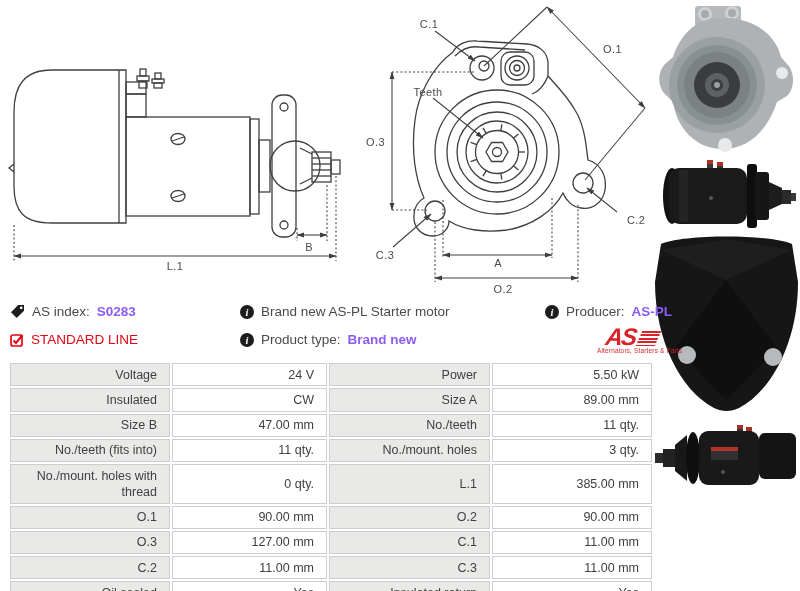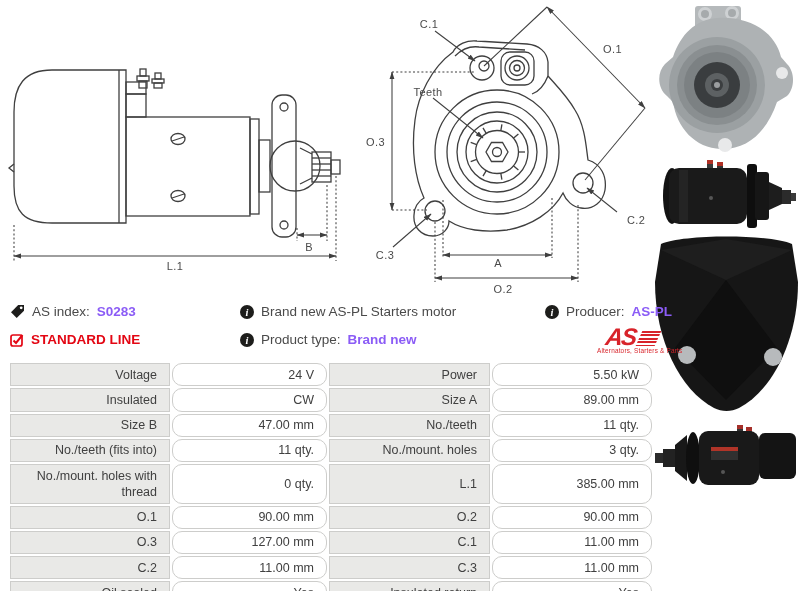--- a/index.html
+++ b/index.html
@@ -18,41 +18,41 @@
   svg.draw .whitefill{fill:#fff;}
   svg.draw .tooth{stroke-width:5.5;}
 
   
   svg.photo *{stroke:none;}
 
   
   .inforow{position:absolute;display:flex;align-items:flex-end;gap:7px;
            font-size:13.5px;color:#4a4a4a;white-space:nowrap;}
   .inforow b{color:#8b5cf6;}
-  .red{color:#e30613;font-weight:bold;}
+  .red{color:#e30613;font-weight:normal;}
   .info-icon{display:inline-flex;width:14px;height:14px;border-radius:50%;
      background:#1d1d1b;color:#fff;align-items:center;justify-content:center;
      font-family:"Liberation Serif",serif;font-style:italic;font-weight:bold;
      font-size:10.5px;flex:0 0 14px;}
   .logo{position:absolute;left:597px;top:325px;width:70px;text-align:center;color:#d8232a;}
   .logo-main{display:flex;align-items:flex-end;justify-content:center;height:21px;}
   .logo-as{font-weight:bold;font-style:italic;font-size:24px;line-height:19px;
            letter-spacing:-2px;transform:skewX(-8deg);}
   .logo-stripes{width:19px;height:15px;margin-left:3px;transform:skewX(-24deg);
      background:repeating-linear-gradient(#d8232a 0 2px,rgba(0,0,0,0) 2px 3.4px);}
   .logo-tag{font-size:6.4px;letter-spacing:.2px;margin-top:1px;white-space:nowrap;}
 
   
   #spec-table{position:absolute;left:8px;top:361px;width:646px;
      border-collapse:separate;border-spacing:2px;table-layout:fixed;}
   #spec-table td{border:1px solid #cdcdcb;font-size:12.5px;color:#404040;
      padding:2.5px 12px;text-align:right;vertical-align:middle;line-height:1.3;
      overflow:hidden;}
   #spec-table td.lbl{background:#e9e9e7;margin-left:24px;}
-  #spec-table td.val{background:#fff;border-radius:10px;}
+  #spec-table td.val{background:#fff;}
 </style>
 </head>
 <body>
 
 <svg class="draw abs" style="left:0;top:40px" width="345" height="252" viewBox="0 0 345 252">
   <defs>
     <marker id="ah1" markerWidth="8" markerHeight="6" refX="7" refY="2.4" orient="auto-start-reverse">
       <path class="arrowfill" d="M0,0 L7.5,2.4 L0,4.8 Z"></path>
     </marker>
   </defs>
@@ -259,21 +259,21 @@
 <div class="inforow" style="left:10px;top:332px">
   <svg width="14" height="14" viewBox="0 0 14 14">
     <rect x="1" y="2" width="11" height="11" rx="2" fill="none" stroke="#e30613" stroke-width="1.7"></rect>
     <polyline points="3.5,7.5 6,10 12.5,2" fill="none" stroke="#e30613" stroke-width="2"></polyline>
   </svg>
   <span class="red">STANDARD LINE</span>
 </div>
 
 <div class="inforow" style="left:240px;top:304px">
   <span class="info-icon">i</span>
-  <span>Brand new AS-PL Starters motor</span>
+  <span>Brand new AS-PL Starter motor</span>
 </div>
 
 <div class="inforow" style="left:240px;top:332px">
   <span class="info-icon">i</span>
   <span>Product type:</span>
   <b>Brand new</b>
 </div>
 
 <div class="inforow" style="left:545px;top:304px">
   <span class="info-icon">i</span>

